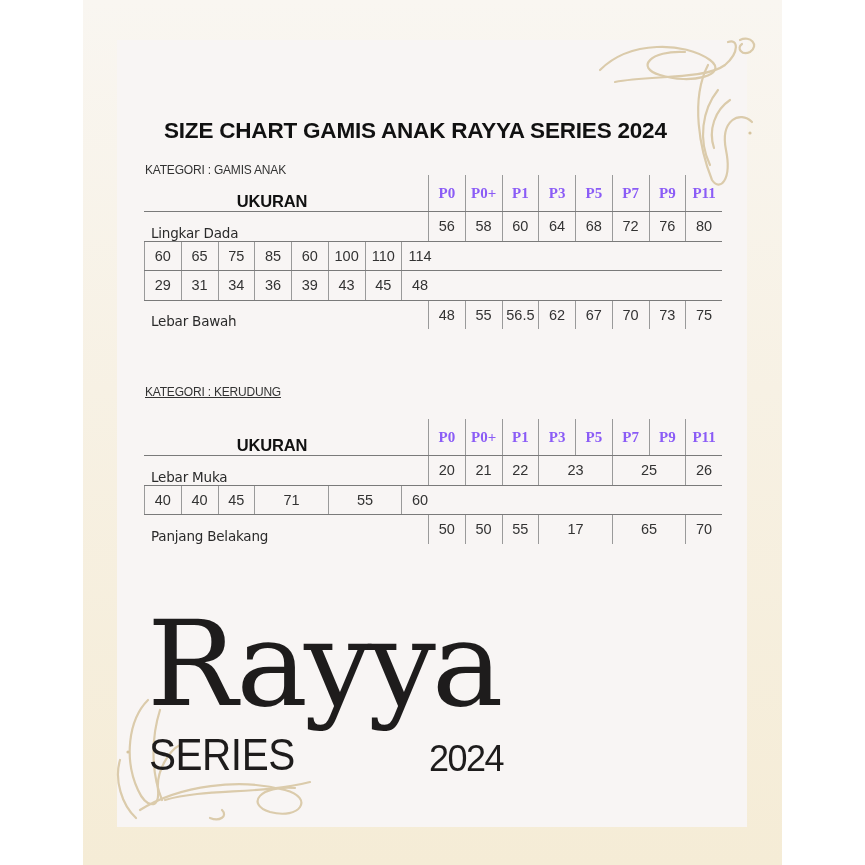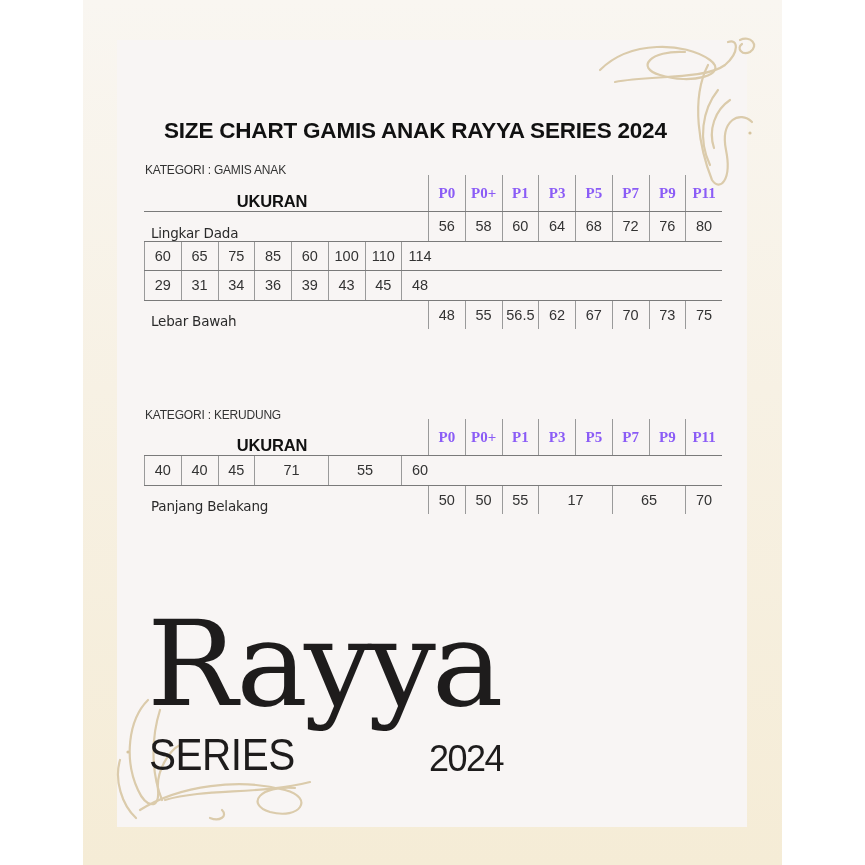--- a/index.html
+++ b/index.html
@@ -163,35 +163,44 @@
     <div class="val-cell w1">55</div>
     <div class="val-cell w1">56.5</div>
     <div class="val-cell w1">62</div>
     <div class="val-cell w1">67</div>
     <div class="val-cell w1">70</div>
     <div class="val-cell w1">73</div>
     <div class="val-cell w1">75</div>
   </div>
 </div>
 
-<div class="kategori" style="top:408px;">KATEGORI : KERUDUNG</div>
+<div class="kategori" style="top:385px;text-decoration:underline;">KATEGORI : KERUDUNG</div>
 
 <div class="size-table" style="top:427px;">
   <div class="row header">
     <div class="label-cell head">UKURAN</div>
     <div class="val-cell head w1">P0</div>
     <div class="val-cell head w1">P0+</div>
     <div class="val-cell head w1">P1</div>
     <div class="val-cell head w1">P3</div>
     <div class="val-cell head w1">P5</div>
     <div class="val-cell head w1">P7</div>
     <div class="val-cell head w1">P9</div>
     <div class="val-cell head w1">P11</div>
   </div>
 
+  <div class="row body-row">
+    <div class="label-cell">Lebar Muka</div>
+    <div class="val-cell w1">20</div>
+    <div class="val-cell w1">21</div>
+    <div class="val-cell w1">22</div>
+    <div class="val-cell w2">23</div>
+    <div class="val-cell w2">25</div>
+    <div class="val-cell w1">26</div>
+  </div>
 
   <div class="row body-row">
     <div class="val-cell w1">40</div>
     <div class="val-cell w1">40</div>
     <div class="val-cell w1">45</div>
     <div class="val-cell w2">71</div>
     <div class="val-cell w2">55</div>
     <div class="val-cell w1">60</div>
   </div>
 

